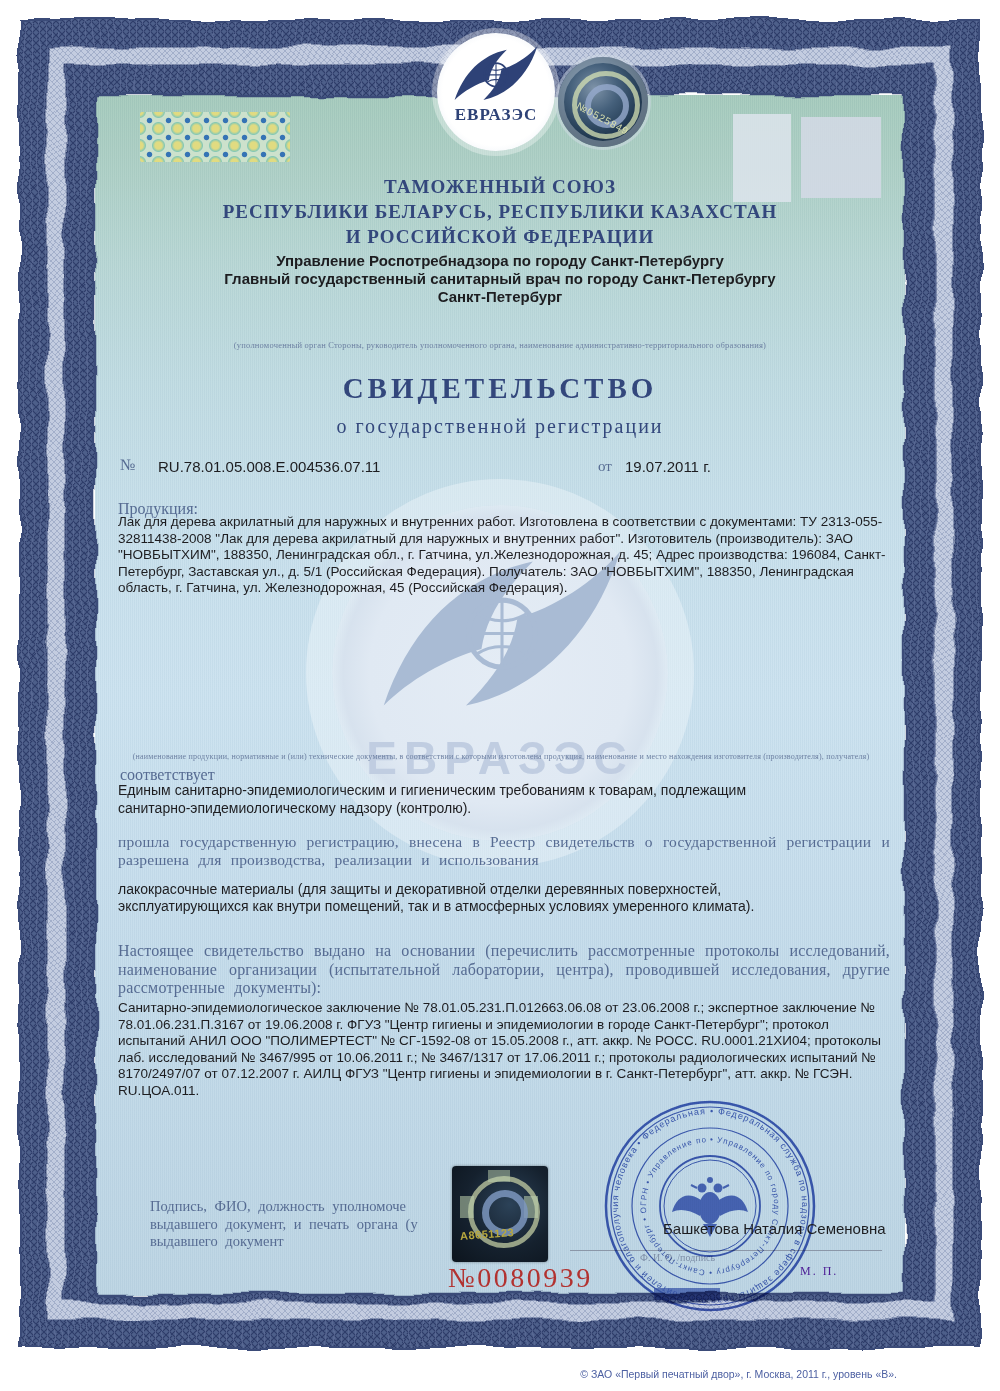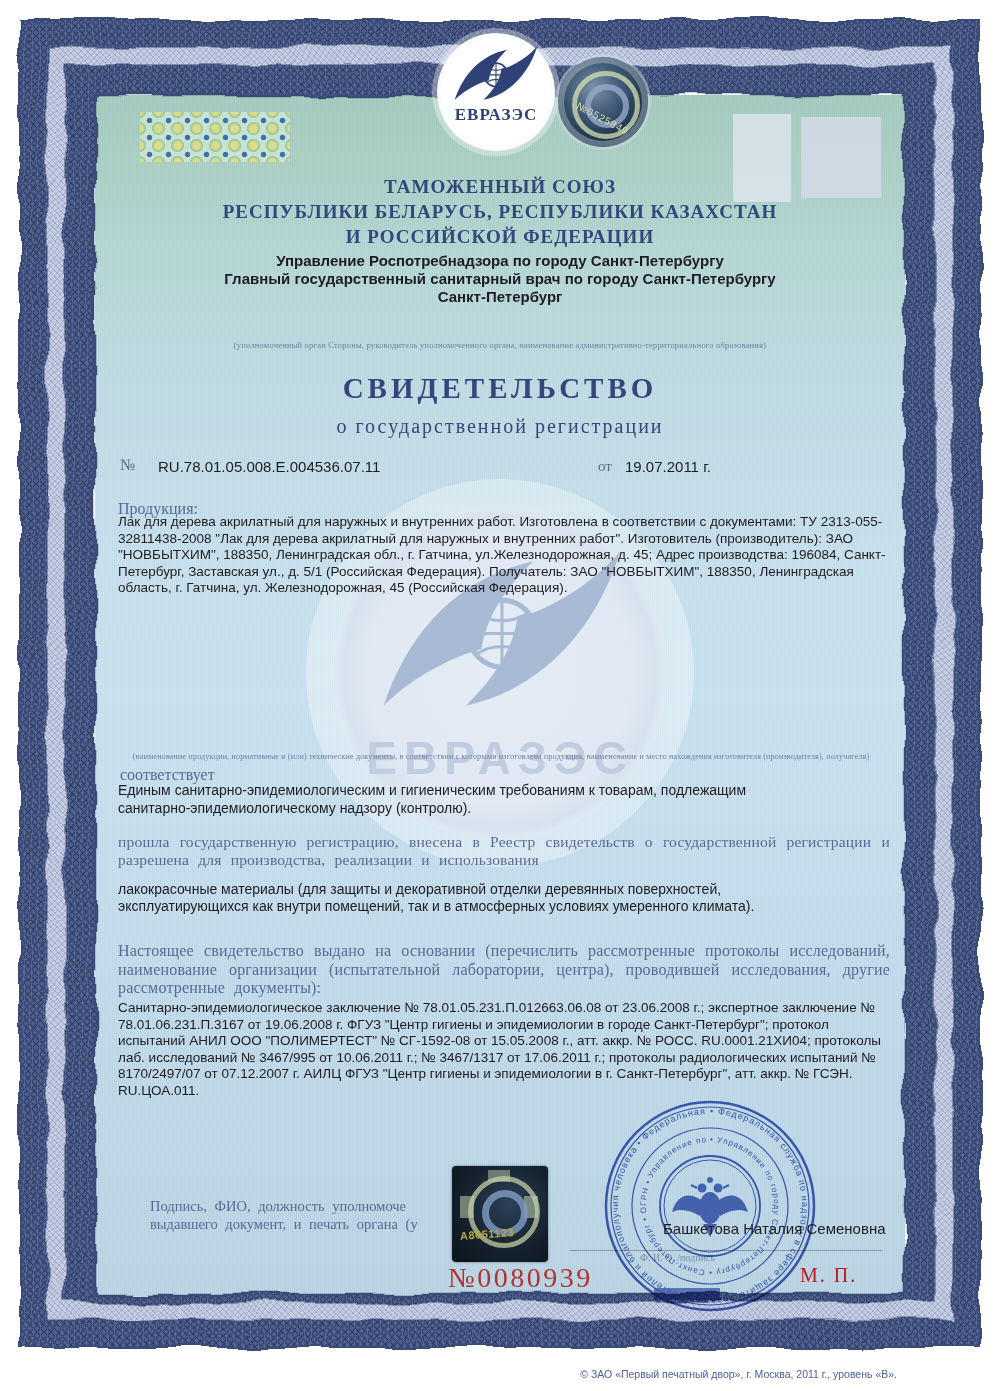--- a/index.html
+++ b/index.html
@@ -67,21 +67,21 @@
     border:7px solid rgba(125,150,190,.85);}
   .holo-bot .bar1{position:absolute;left:8px;top:30px;width:14px;height:22px;background:rgba(190,210,175,.55);}
   .holo-bot .bar2{position:absolute;left:72px;top:30px;width:14px;height:22px;background:rgba(190,210,175,.55);}
   .holo-bot .bar3{position:absolute;left:36px;top:4px;width:22px;height:12px;background:rgba(190,210,175,.5);}
   .holo-bot .serial{position:absolute;left:8px;top:62px;font-family:"Liberation Sans",sans-serif;
     font-size:11px;font-weight:bold;color:#b8a83e;transform:rotate(-4deg);letter-spacing:.5px;}
   .red-no{position:absolute;left:448px;top:1262px;z-index:6;color:#b23230;font-size:28px;
     letter-spacing:2.5px;font-family:"Liberation Serif",serif;}
   .sig-line{position:absolute;left:570px;top:1250px;width:312px;border-top:1.5px solid #8b97a8;z-index:7;}
   .fio-cap{position:absolute;left:640px;top:1252px;z-index:7;color:#7d8da6;font-size:10px;}
-  .mp{position:absolute;left:800px;top:1264px;z-index:7;color:#b91c1c;font-size:20px;letter-spacing:2px;}
+  .mp{position:absolute;left:800px;top:1264px;z-index:7;color:#4c1d95;font-size:12px;letter-spacing:2px;}
   .footer{position:absolute;right:103px;top:1368px;z-index:6;color:#4d60a2;font-size:10.5px;
     font-family:"Liberation Sans",sans-serif;}
 </style>
 </head>
 <body>
 
 <div class="page">
 
   <div class="interior"></div>
 
@@ -165,20 +165,21 @@
   <div class="t form serifpar just" style="left:118px;top:833px;width:772px;">прошла государственную регистрацию, внесена в Реестр свидетельств о государственной регистрации и разрешена для производства, реализации и использования</div>
   <div class="t blk" style="left:118px;top:881px;width:730px;font-size:14px;line-height:17px;">лакокрасочные материалы (для защиты и декоративной отделки деревянных поверхностей, эксплуатирующихся как внутри помещений, так и в атмосферных условиях умеренного климата).</div>
 
   <div class="t form serifpar just" style="left:118px;top:942px;width:772px;font-size:16px;line-height:18.5px;">Настоящее свидетельство выдано на основании (перечислить рассмотренные протоколы исследований, наименование организации (испытательной лаборатории, центра), проводившей исследования, другие рассмотренные документы):</div>
   <div class="t blk sanspar" style="left:118px;top:1000px;width:778px;">Санитарно-эпидемиологическое заключение № 78.01.05.231.П.012663.06.08 от 23.06.2008 г.; экспертное заключение № 78.01.06.231.П.3167 от 19.06.2008 г. ФГУЗ "Центр гигиены и эпидемиологии в городе Санкт-Петербург"; протокол испытаний АНИЛ ООО "ПОЛИМЕРТЕСТ" № СГ-1592-08 от 15.05.2008 г., атт. аккр. № РОСС. RU.0001.21ХИ04; протоколы лаб. исследований № 3467/995 от 10.06.2011 г.; № 3467/1317 от 17.06.2011 г.; протоколы радиологических испытаний № 8170/2497/07 от 07.12.2007 г. АИЛЦ ФГУЗ "Центр гигиены и эпидемиологии в г. Санкт-Петербург", атт. аккр. № ГСЭН. RU.ЦОА.011.</div>
 
 
   <div class="t form" style="left:108px;top:1198px;width:370px;font-size:14.5px;line-height:17.5px;word-spacing:4px;margin-left:42px;">
     <div>Подпись, ФИО, должность уполномоче</div>
     <div>выдавшего документ, и печать органа (у</div>
+    <div>выдавшего документ</div>
   </div>
 
   <div class="t blk" style="left:663px;top:1220px;font-size:15px;z-index:9;">Башкетова Наталия Семеновна</div>
   <div class="sig-line"></div>
   <div class="fio-cap t">Ф. И. О. /подпись</div>
   <div class="mp t">М. П.</div>
 
   <svg class="stamp" viewBox="0 0 228 228">
     <defs>
       <path id="rOut" d="M114,22 a92,92 0 1,1 -0.01,0"></path>

